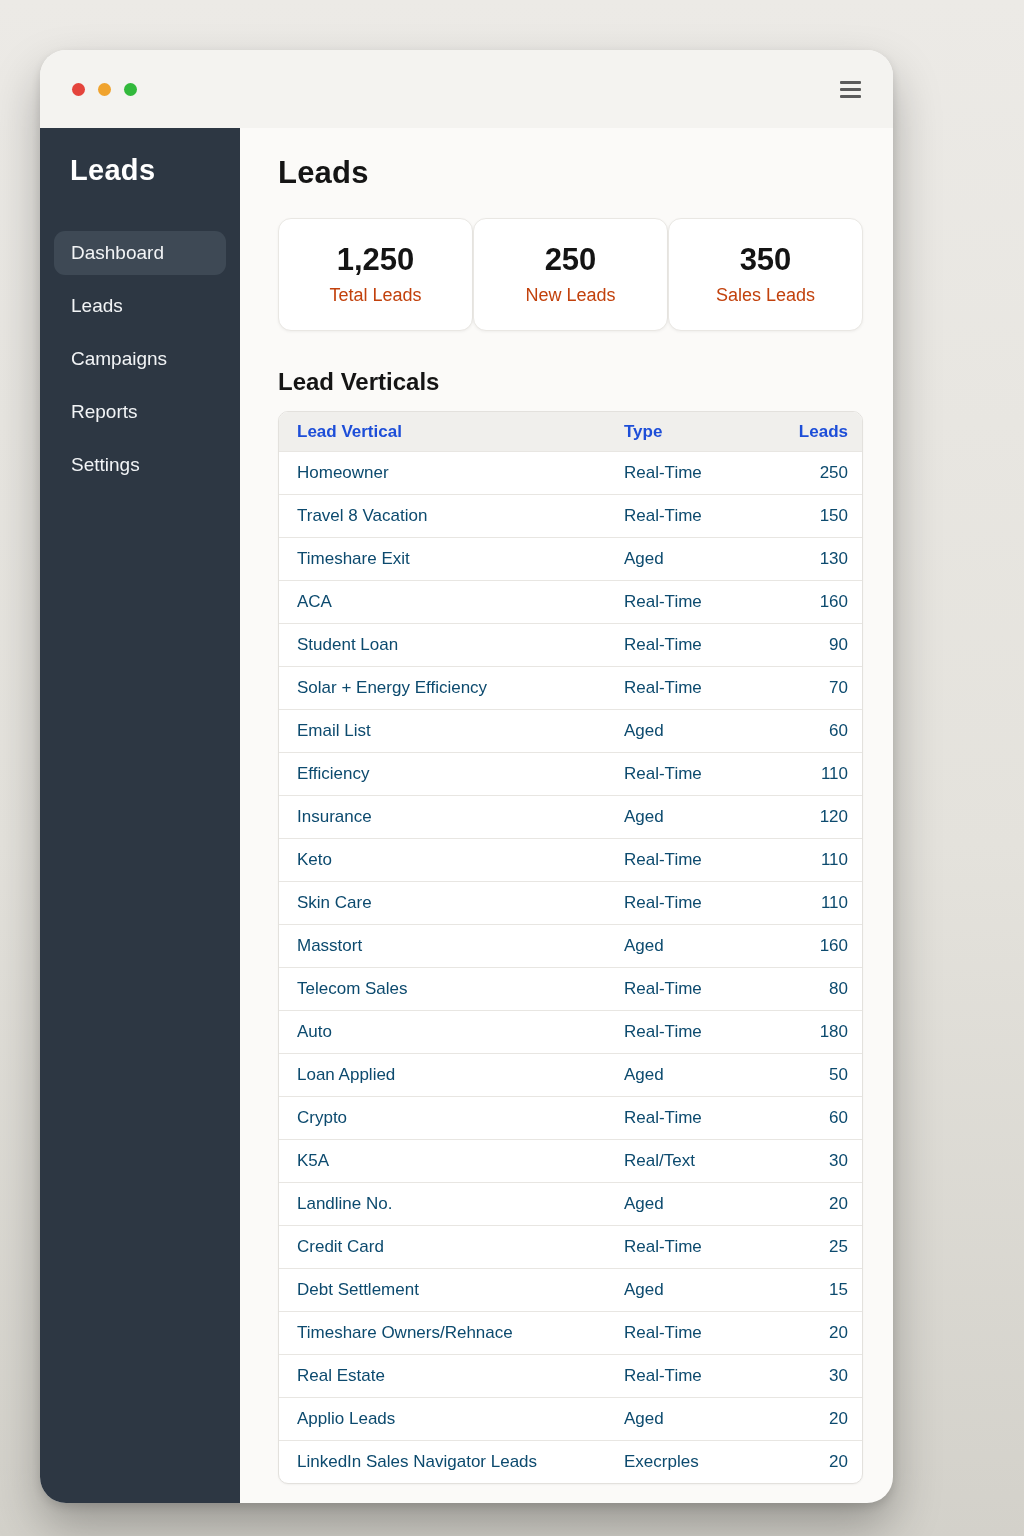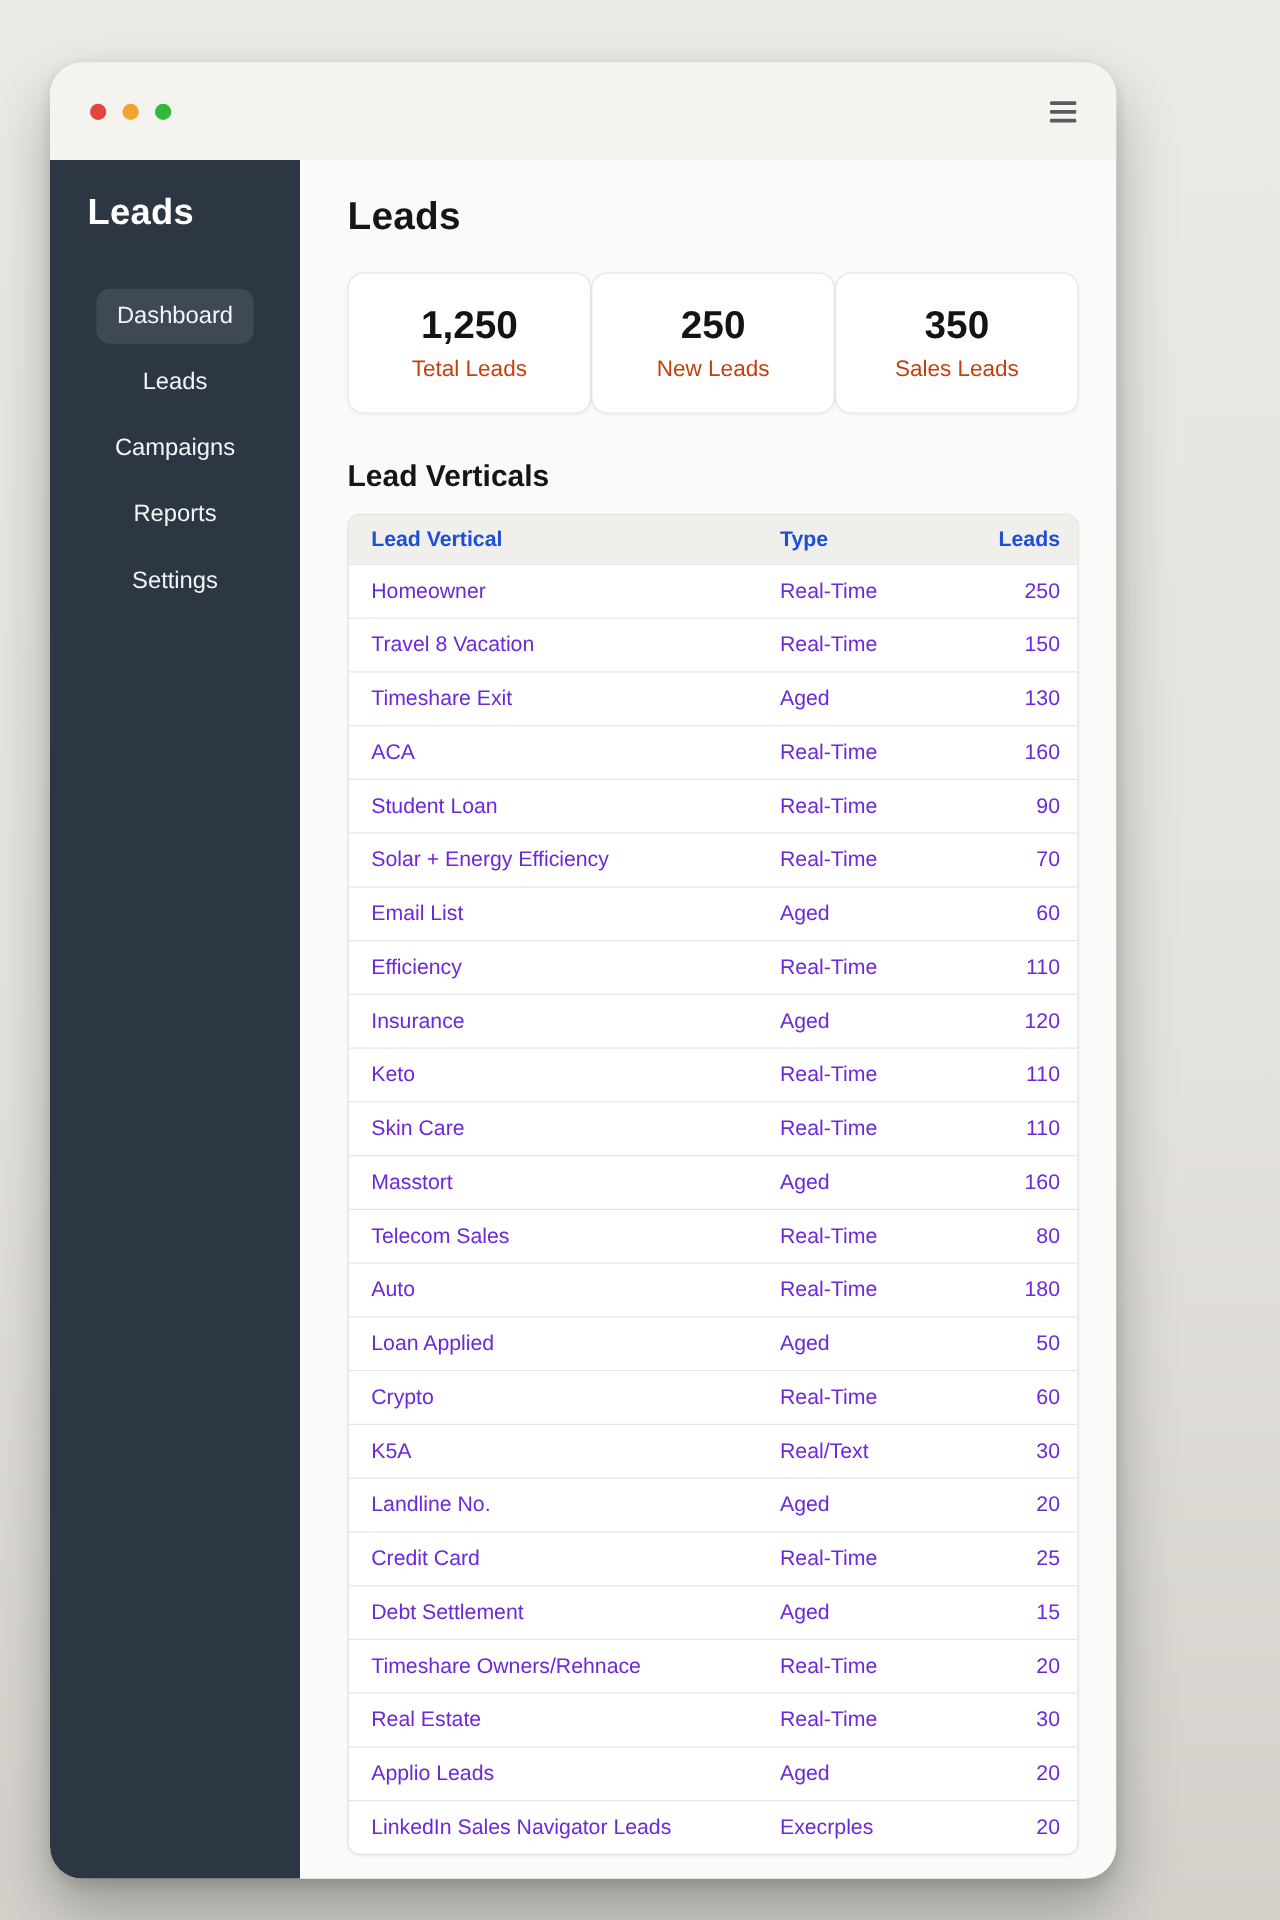--- a/index.html
+++ b/index.html
@@ -48,21 +48,21 @@
     padding: 26px 14px 0 14px;
   }
   .sidebar-title {
     font-size: 29px;
     font-weight: bold;
     color: #fff;
     padding: 0 16px;
     margin-bottom: 44px;
     letter-spacing: .3px;
   }
-  .nav { display: flex; flex-direction: column; gap: 9px; align-items: center; }
+  .nav { display: flex; flex-direction: column; gap: 9px; }
   .nav-item {
     font-size: 19px;
     color: #f2f4f6;
     padding: 11px 17px;
     border-radius: 11px;
     cursor: pointer;
     white-space: nowrap;
   }
   .nav-item.active { background: #3e4955; }
 
@@ -108,21 +108,21 @@
     box-shadow: 0 1px 2px rgba(0,0,0,.04);
   }
   .trow {
     display: grid;
     grid-template-columns: 327px 167px 57px auto;
     align-items: center;
     padding-left: 18px;
     height: 43px;
     border-top: 1px solid #e8e6e2;
     font-size: 17px;
-    color: #6d28d9;
+    color: #0c4a6e;
   }
   .trow.head {
     border-top: none;
     background: #f0efec;
     height: 39px;
     font-weight: bold;
     color: #1d4ed8;
   }
   .cell-leads { text-align: right; }
 </style>

